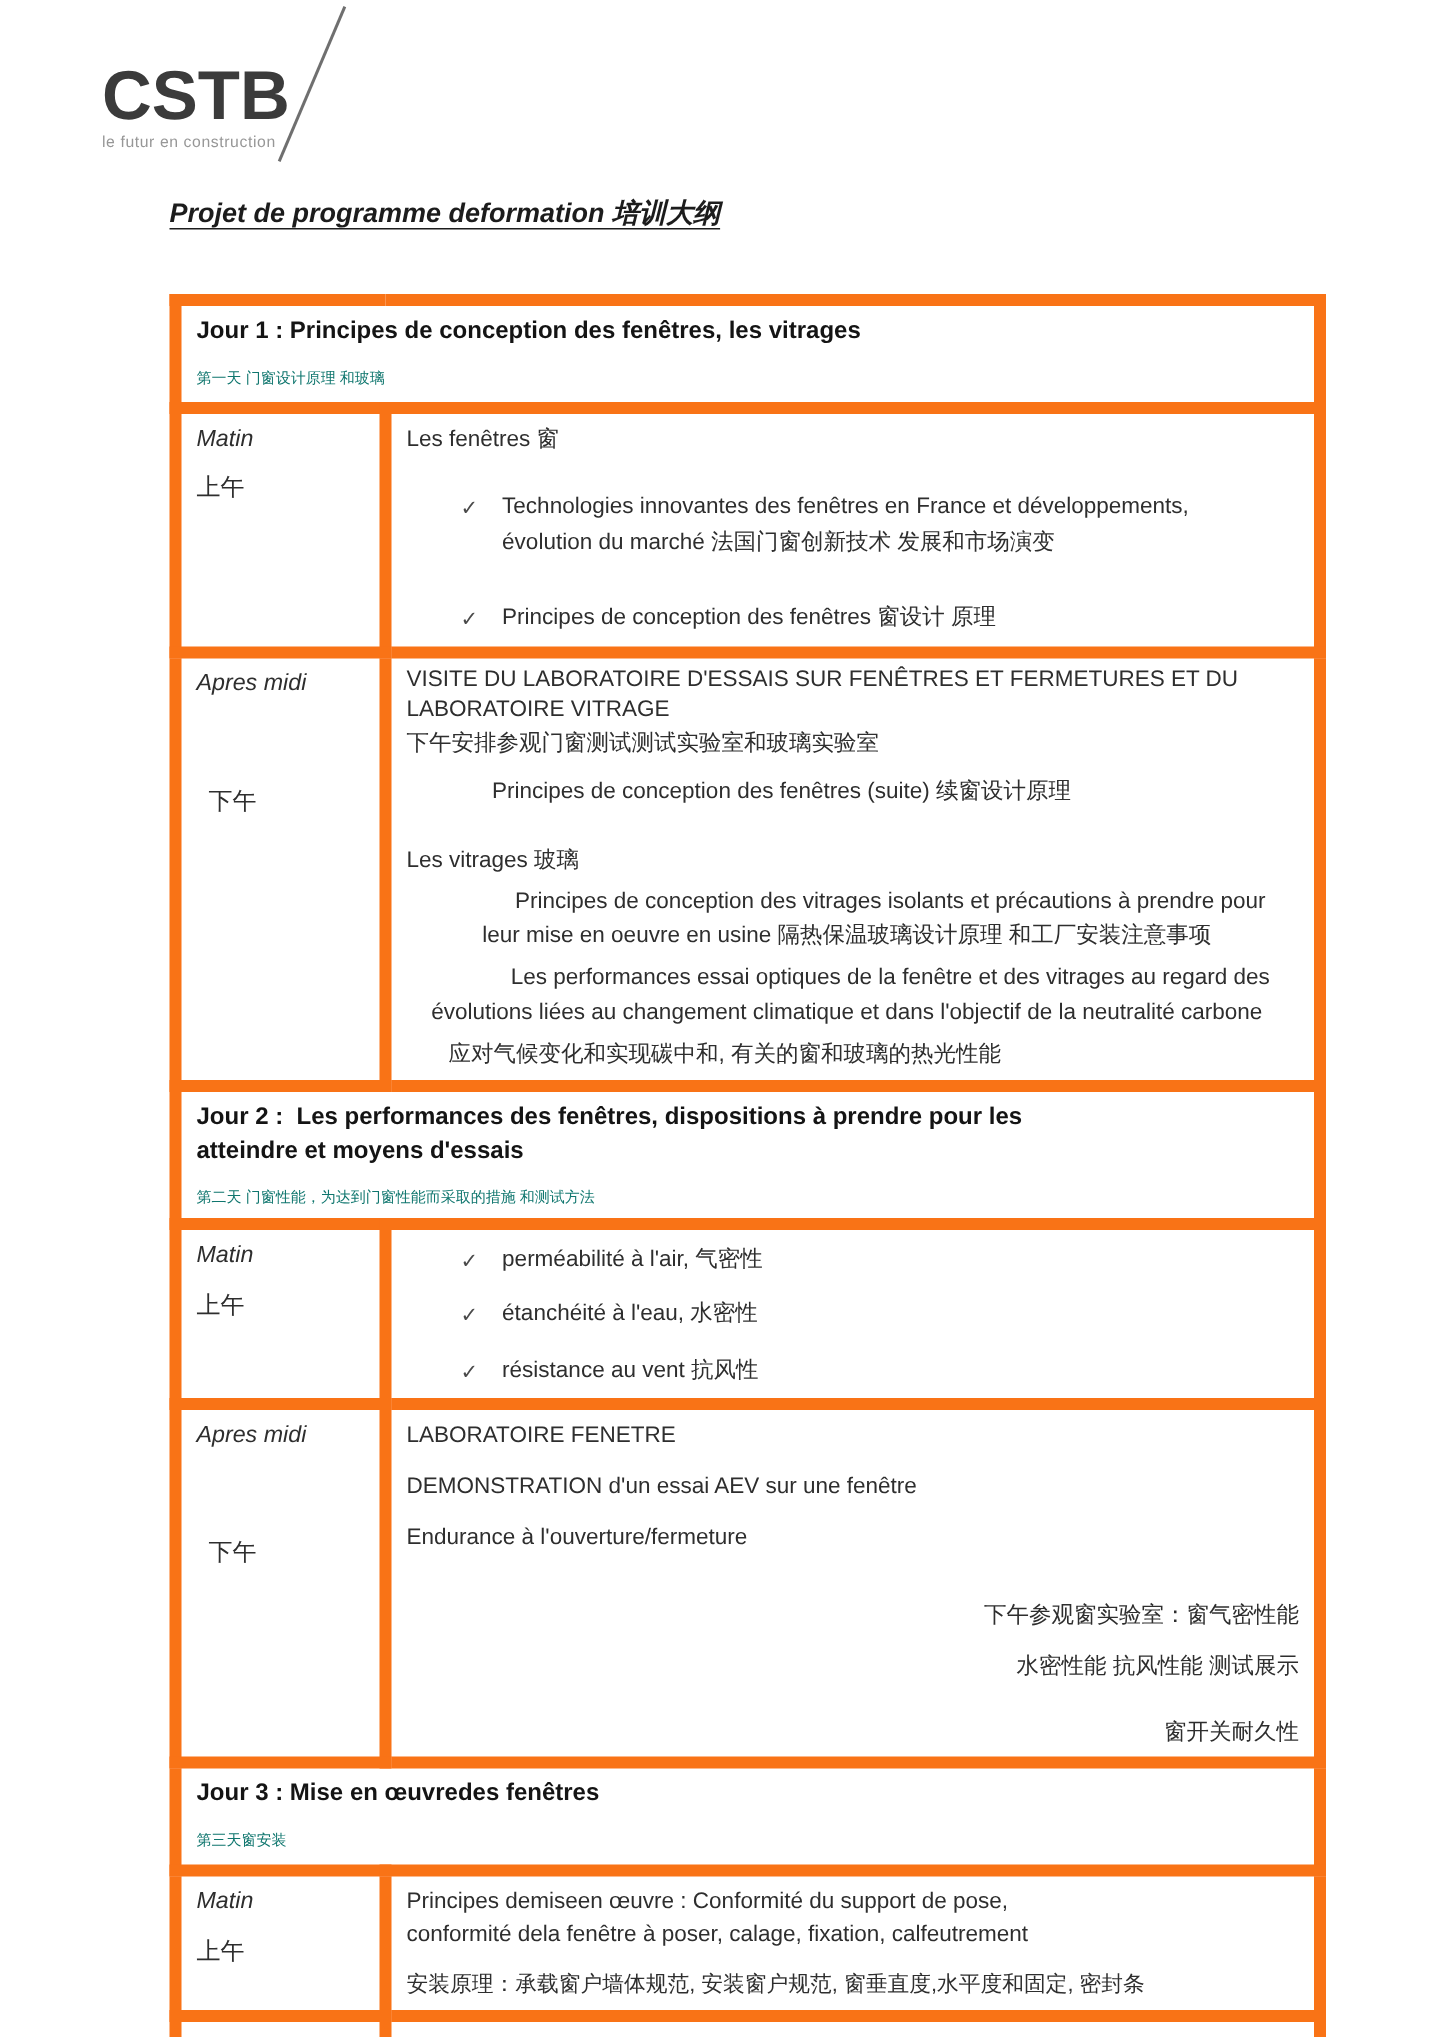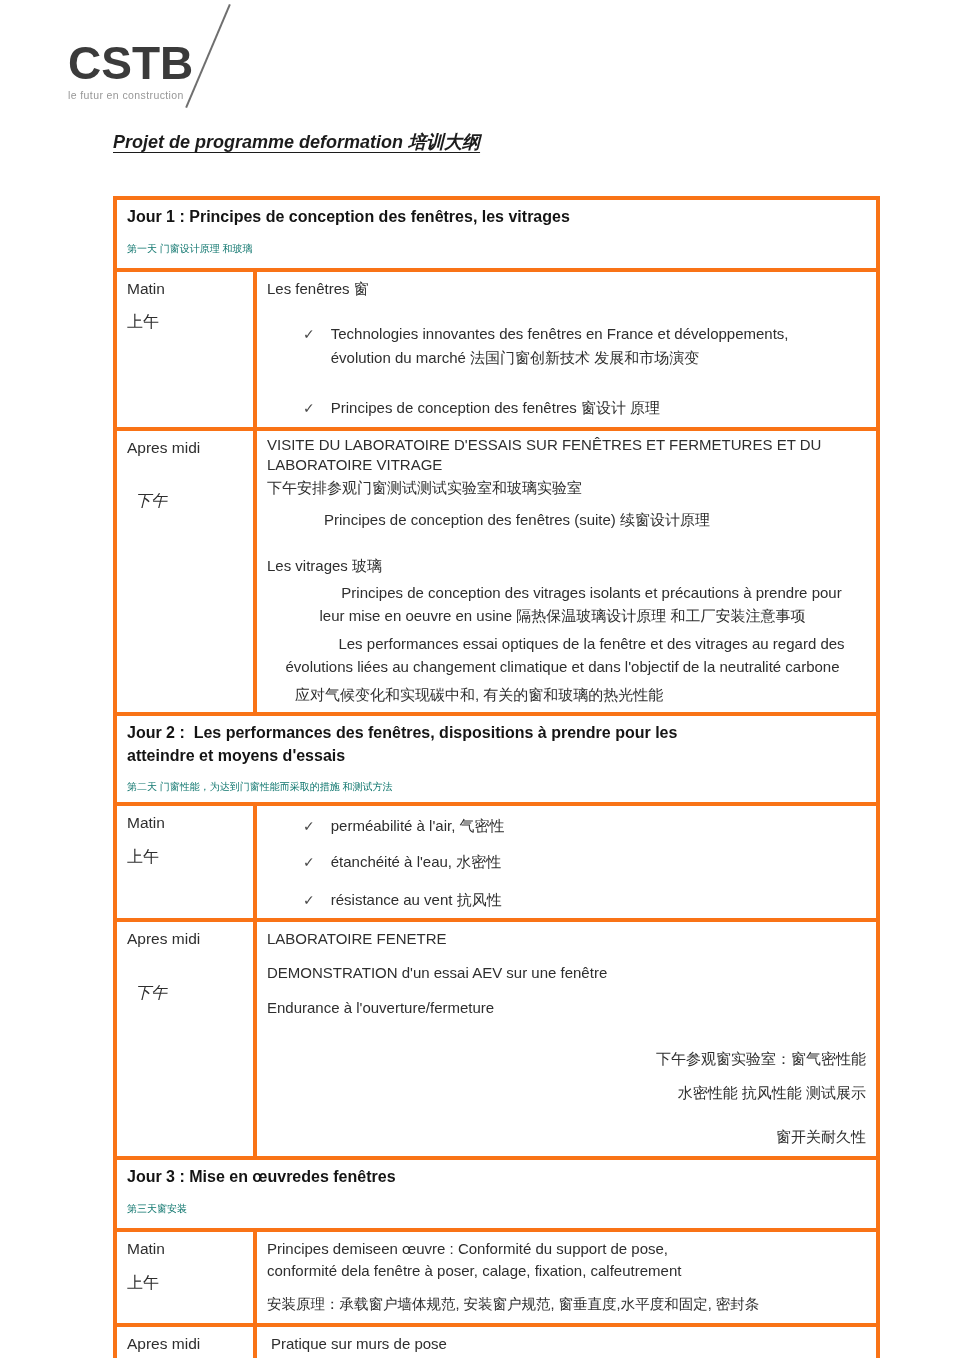--- a/index.html
+++ b/index.html
@@ -38,38 +38,38 @@
     text-decoration: underline;
     text-underline-offset: 4px;
   }
 
   
   table.program {
     position: absolute; left: 113px; top: 196px;
     width: 763px; border-collapse: collapse; table-layout: fixed;
   }
   table.program td {
-    border: 4px solid #f97316;
+    border: 8px solid #f97316;
     vertical-align: top;
     padding: 6px 10px;
     font-size: 15px;
     line-height: 1.45;
   }
   col.c-time { width: 140px; }
   col.c-content { width: 623px; }
 
   .pw { white-space: pre-wrap; }
 
   .day-head td { padding: 7px 12px; }
   .day-title { font-weight: bold; font-size: 16px; color: #141414; line-height: 1.42; }
   .day-sub   { font-size: 10px; margin-top: 13px; color: #0f766e; }
 
-  .time-label { font-size: 15.5px; }
+  .time-label { font-size: 15.5px; font-style: italic; }
   .time-zh    { font-size: 16px; margin-top: 10px; }
-  .time-zh.big-gap { margin-top: 30px; padding-left: 8px; font-style: italic; }
+  .time-zh.big-gap { margin-top: 56px; padding-left: 8px; }
 
   .h-d1head td { height: 72px; }
   .h-d1am   td { height: 139px; }
   .h-d1pm   td { height: 261px; }
   .h-d2head td { height: 90px; }
   .h-d2am   td { height: 110px; }
   .h-d2pm   td { height: 238px; }
   .h-d3head td { height: 72px; }
   .h-d3am   td { height: 95px; }
   .h-d3pm   td { height: 64px; }

